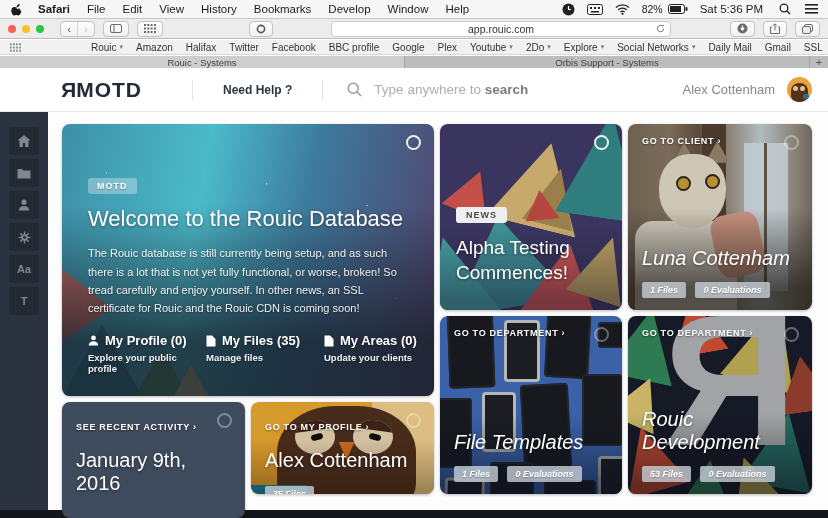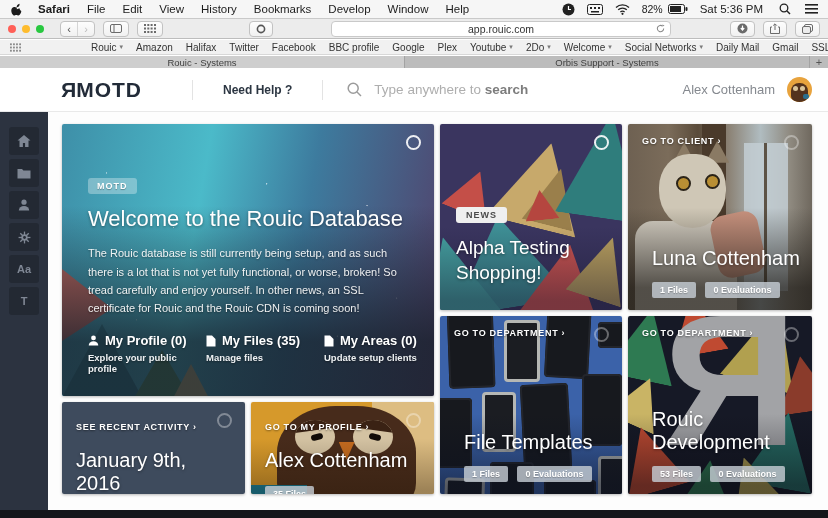--- a/index.html
+++ b/index.html
@@ -72,34 +72,34 @@
   
   .sidebar{position:absolute;top:112px;left:0;width:48px;height:398px;background:#2c3340;}
   .sbtn{width:30px;height:28px;margin:4px auto 0;background:#232933;border-radius:3px;
         display:flex;align-items:center;justify-content:center;color:#7f8794;
         font-size:11px;font-weight:bold;}
   .sbtn.first{margin-top:15px;}
   .bottomstrip{position:absolute;left:0;right:0;top:510px;height:8px;background:#14161b;}
   .content{position:absolute;top:112px;left:48px;right:0;height:398px;background:#fdfdfd;}
 
   
-  .card{position:absolute;border-radius:2px;overflow:hidden;color:#fff;
+  .card{position:absolute;border-radius:8px;overflow:hidden;color:#fff;
         box-shadow:0 1px 3px rgba(0,0,0,0.28);}
   .art{position:absolute;left:0;top:0;right:0;bottom:0;}
   .tri{position:absolute;clip-path:polygon(50% 0,100% 100%,0 100%);}
   .overlay{position:absolute;left:0;right:0;bottom:0;top:0;}
   .ring{position:absolute;top:11px;right:13px;width:11px;height:11px;border-radius:50%;
         border:2px solid rgba(255,255,255,0.9);}
   .ring.faint{border-color:rgba(255,255,255,0.35);}
   .chipbadge{display:inline-block;background:rgba(197,204,211,0.82);color:#fff;font-size:9px;
              font-weight:bold;padding:3px 8px;border-radius:2px;margin-right:5px;
              text-shadow:0 1px 1px rgba(0,0,0,0.25);}
   .action{position:absolute;top:12px;left:14px;font-size:9px;font-weight:bold;letter-spacing:0.7px;
           text-shadow:0 1px 2px rgba(0,0,0,0.45);}
-  .cardbottom{position:absolute;left:24px;bottom:12px;right:10px;}
+  .cardbottom{position:absolute;left:14px;bottom:12px;right:10px;font-style:italic;}
   .cardtitle{font-size:20px;font-weight:400;text-shadow:0 1px 3px rgba(0,0,0,0.4);margin-bottom:9px;}
 
   
   .motd-bg{background:
      radial-gradient(1.4px 1.4px at 12% 18%, rgba(255,255,255,.9), transparent 70%),
      radial-gradient(1.2px 1.2px at 30% 38%, rgba(255,255,255,.8), transparent 70%),
      radial-gradient(1.6px 1.6px at 55% 22%, rgba(255,255,255,.9), transparent 70%),
      radial-gradient(1.2px 1.2px at 68% 48%, rgba(255,255,255,.7), transparent 70%),
      radial-gradient(1.5px 1.5px at 82% 30%, rgba(255,255,255,.85), transparent 70%),
      radial-gradient(1.2px 1.2px at 90% 64%, rgba(255,255,255,.7), transparent 70%),
@@ -347,21 +347,21 @@
     </span>
   <span class="bm">
       <span>Youtube</span>
       <span class="chev">▾</span>
     </span>
   <span class="bm">
       <span>2Do</span>
       <span class="chev">▾</span>
     </span>
   <span class="bm">
-      <span>Welcome</span>
+      <span>Explore</span>
       <span class="chev">▾</span>
     </span>
   <span class="bm">
       <span>Social Networks</span>
       <span class="chev">▾</span>
     </span>
   <span class="bm">
       <span>Daily Mail</span>
     </span>
   <span class="bm">
@@ -475,42 +475,42 @@
           </span>
         <div class="sub">Manage files</div>
       </div>
       <div class="motd-link">
         <span class="lbl">
             <svg width="10" height="12" viewBox="0 0 10 12">
               <path fill="#fff" d="M0.5 0.5h5.5L9.5 4v7.5h-9z"></path>
             </svg>
             <span>My Areas (0)</span>
           </span>
-        <div class="sub">Update setup clients</div>
+        <div class="sub">Update your clients</div>
       </div>
     </div>
   </div>
 </div>
 
 <div class="card" style="left:440px;top:124px;width:182px;height:186px;">
   <div class="art news-bg"></div>
   <div class="tri" style="left:55px;top:18px;width:92px;height:86px;background:#c7a96b;transform:rotate(14deg);"></div>
   <div class="tri" style="left:88px;top:44px;width:52px;height:58px;background:#9a7f4b;transform:rotate(14deg);"></div>
   <div class="tri" style="right:-26px;top:-12px;width:86px;height:106px;background:#2f7d7c;transform:rotate(8deg);"></div>
   <div class="tri" style="left:8px;top:46px;width:48px;height:44px;background:#c44f48;transform:rotate(22deg);"></div>
   <div class="tri" style="left:4px;top:92px;width:122px;height:92px;background:#3e8f95;transform:rotate(-9deg);"></div>
   <div class="tri" style="left:84px;top:66px;width:34px;height:30px;background:#b5463f;transform:rotate(-6deg);"></div>
   <div class="tri" style="left:66px;bottom:-38px;width:112px;height:104px;background:#cc5450;transform:rotate(9deg);"></div>
   <div class="tri" style="left:-28px;bottom:-18px;width:84px;height:92px;background:#44a0a0;transform:rotate(-14deg);"></div>
   <div class="tri" style="right:-10px;bottom:10px;width:58px;height:64px;background:#b89f5e;transform:rotate(18deg);"></div>
   <div class="overlay" style="background:linear-gradient(rgba(20,18,40,0) 55%,rgba(20,18,40,.45) 95%);"></div>
   <span class="ring"></span>
   <div class="news-inner">
     <span class="news-badge">NEWS</span>
-    <div class="news-title">Alpha Testing Shopping!</div>
+    <div class="news-title">Alpha Testing Commences!</div>
   </div>
 </div>
 
 <div class="card" style="left:628px;top:124px;width:184px;height:186px;">
   <div class="art luna-bg"></div>
   <div class="luna-pane"></div>
   <div class="luna-frame"></div>
   <div class="luna-beam"></div>
   <div class="luna-towel"></div>
   <div class="luna-ear" style="left:24%;top:10%;"></div>
@@ -568,21 +568,21 @@
   <div class="overlay dev-overlay"></div>
   <span class="ring faint"></span>
   <span class="action">GO TO DEPARTMENT ›</span>
   <div class="cardbottom">
     <div class="cardtitle">Rouic Development</div>
     <span class="chipbadge">53 Files</span>
     <span class="chipbadge">0 Evaluations</span>
   </div>
 </div>
 
-<div class="card" style="left:62px;top:402px;width:183px;height:92px;">
+<div class="card" style="left:62px;top:402px;width:183px;height:116px;">
   <div class="art activity-bg"></div>
   <span class="ring faint"></span>
   <div class="smallcard-inner">
     <span class="action" style="position:static;">SEE RECENT ACTIVITY ›</span>
     <div class="cardtitle">January 9th, 2016</div>
     
     
   </div>
 </div>
 

